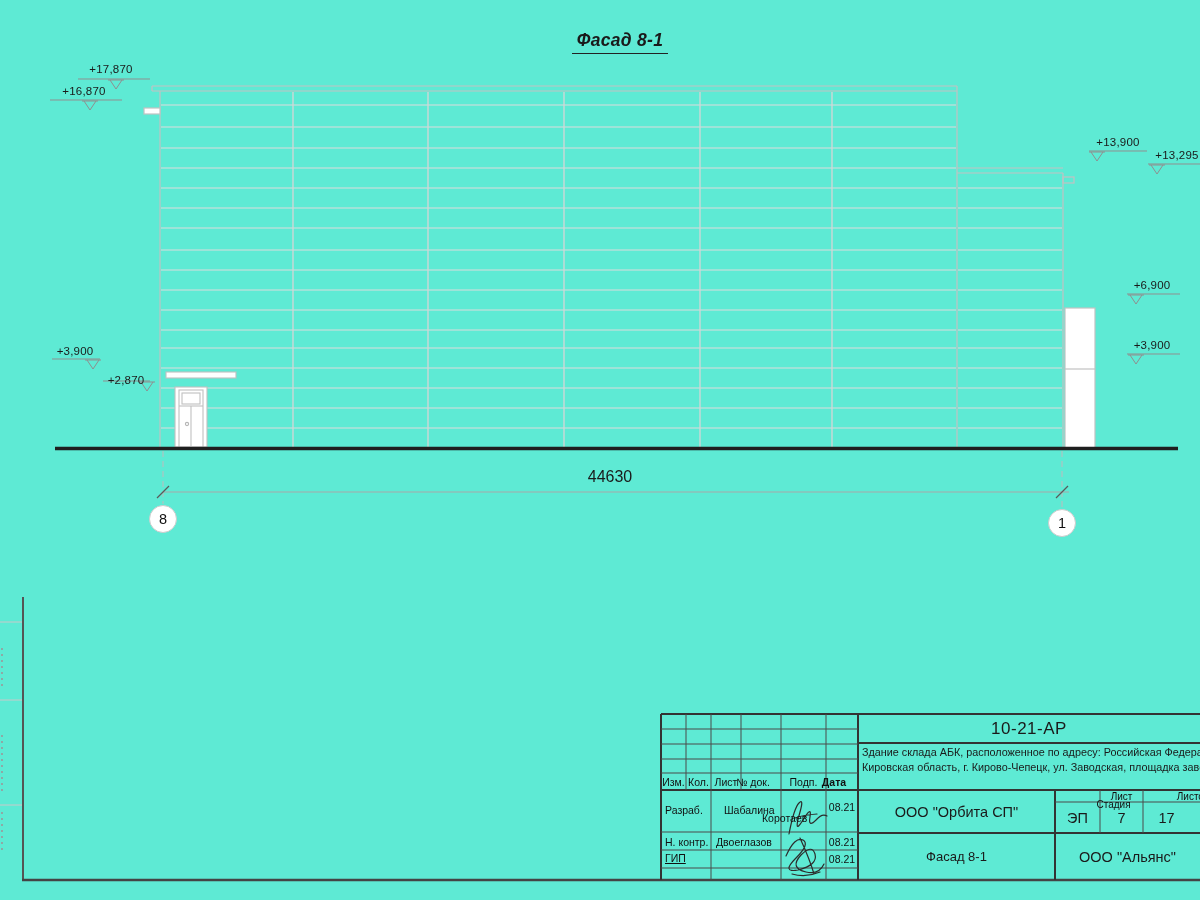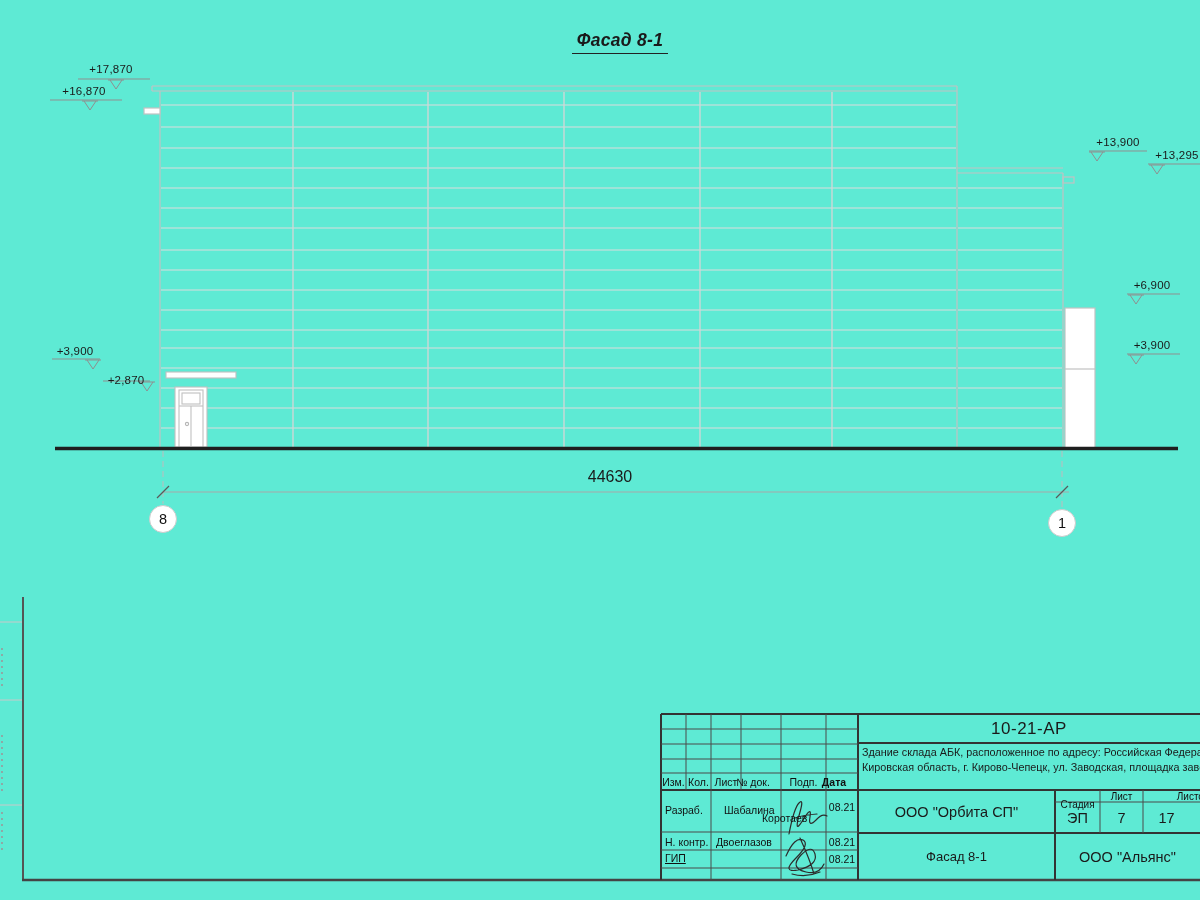--- a/index.html
+++ b/index.html
@@ -241,21 +241,21 @@
   <div class="txt tb" style="left:665px;top:836px;">Н. контр.</div>
   <div class="txt tb" style="left:716px;top:836px;">Двоеглазов</div>
   <div class="txt tb ctr" style="left:826px;top:833px;width:32px;height:17px;">08.21</div>
 
   <div class="txt tb" style="left:665px;top:852px;text-decoration:underline;">ГИП</div>
   <div class="txt tb" style="left:716px;top:812px;margin-left:46px;">Коротаев</div>
   <div class="txt tb ctr" style="left:826px;top:850px;width:32px;height:17px;">08.21</div>
 
   <div class="txt tb-big ctr" style="left:858px;top:790px;width:197px;height:43px;">ООО "Орбита СП"</div>
 
-  <div class="txt tb ctr" style="left:1055px;top:790px;width:45px;height:28px;font-size:10px;">Стадия</div>
+  <div class="txt tb ctr" style="left:1055px;top:790px;width:45px;height:28px;font-size:10px;padding-left:36px;">Стадия</div>
   <div class="txt tb ctr" style="left:1100px;top:790px;width:43px;height:12px;font-size:10px;">Лист</div>
   <div class="txt tb ctr" style="left:1143px;top:790px;width:100px;height:12px;font-size:10px;">Листов</div>
 
   <div class="txt tb-big ctr" style="left:1055px;top:802px;width:45px;height:31px;">ЭП</div>
   <div class="txt tb-big ctr" style="left:1100px;top:802px;width:43px;height:31px;">7</div>
   <div class="txt tb-big ctr" style="left:1143px;top:802px;width:47px;height:31px;">17</div>
 
   <div class="txt ctr" style="left:858px;top:833px;width:197px;height:47px;font-size:13px;">Фасад 8-1</div>
   <div class="txt tb-big ctr" style="left:1055px;top:833px;width:145px;height:47px;">ООО "Альянс"</div>
 

